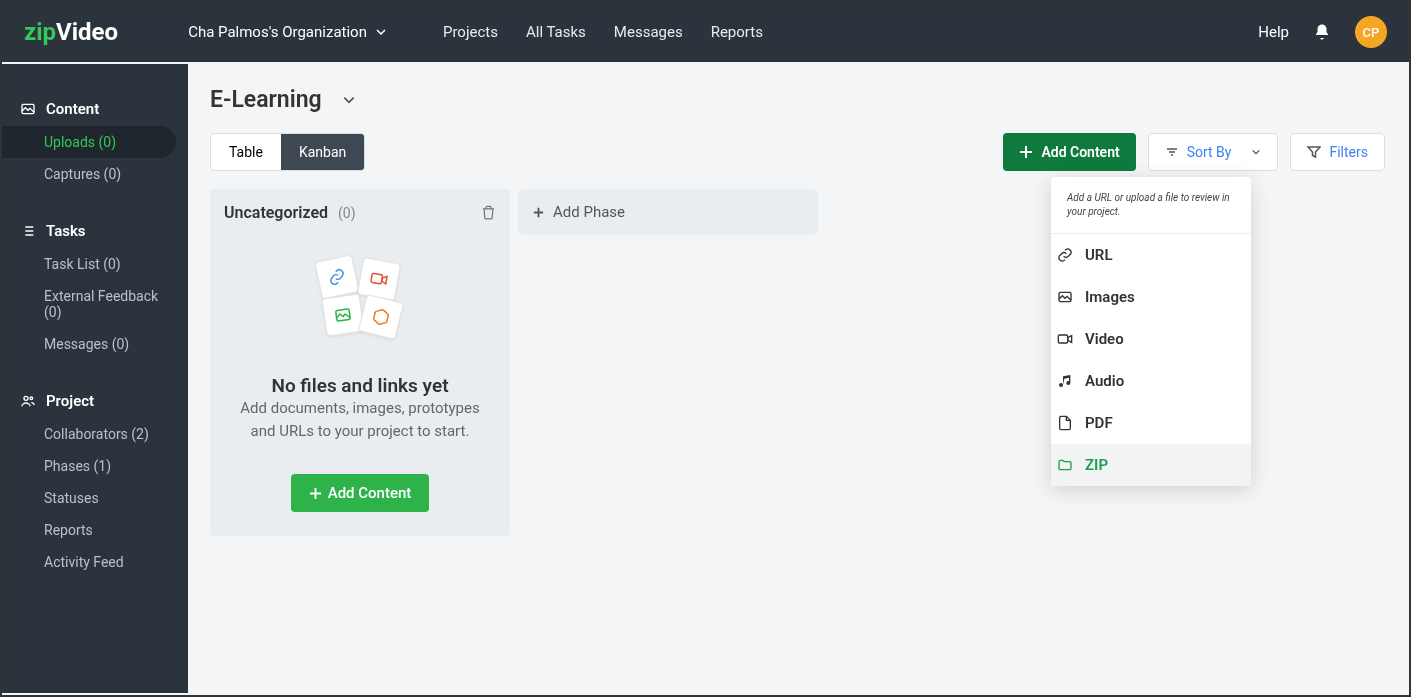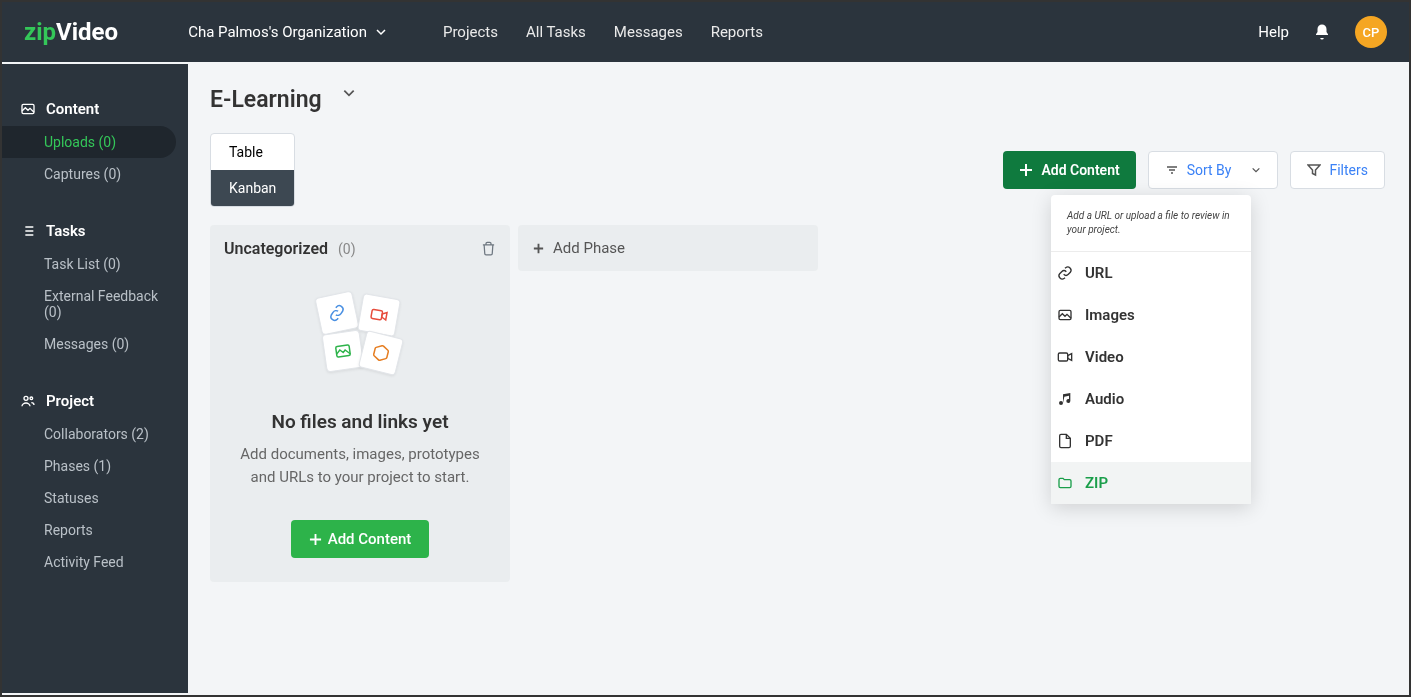--- a/index.html
+++ b/index.html
@@ -23,24 +23,24 @@
 
 .sidebar { position: absolute; left: 0; top: 62px; bottom: 2px; width: 186px; background: #2b343d; color: #b9c0c7; padding-top: 28px; }
 .side-section { margin-bottom: 24px; }
 .side-heading { display: flex; align-items: center; gap: 10px; padding: 8px 18px; font-size: 15px; color: #fff; font-weight: 600; }
 .side-item { padding: 8px 18px 8px 42px; font-size: 14px; color: #b9c0c7; cursor: pointer; }
 .side-item.active { background: #1f262d; color: #34c759; border-radius: 0 18px 18px 0; margin-right: 12px; }
 .side-icon { width: 16px; height: 16px; flex-shrink: 0; }
 
 
 .main { position: absolute; left: 186px; right: 2px; top: 62px; bottom: 2px; background: #f3f5f7; padding: 22px 22px; }
-.page-title { font-size: 23px; font-weight: 600; color: #333; display: flex; gap: 20px; margin-bottom: 20px; }
+.page-title { font-size: 23px; font-weight: 600; color: #333; display: flex; align-items: center; gap: 20px; margin-bottom: 20px; }
 
 .toolbar { display: flex; align-items: center; gap: 12px; margin-bottom: 18px; }
-.view-tabs { display: flex; border: 1px solid #d8dde3; border-radius: 4px; overflow: hidden; background: #fff; flex-direction: column; }
+.view-tabs { display: flex; border: 1px solid #d8dde3; border-radius: 4px; overflow: hidden; background: #fff; }
 .view-tab { padding: 10px 18px; font-size: 14px; cursor: pointer; }
 .view-tab.active { background: #3d4852; color: #fff; }
 .search-box { width: 300px; border: 1px solid #d8dde3; border-radius: 4px; background: #fff; height: 38px; display: flex; align-items: center; padding: 0 12px; position: relative; }
 .search-box input { border: none; outline: none; font-size: 15px; width: 100%; background: transparent; }
 .search-caret { position: absolute; right: 12px; color: #666; font-size: 10px; }
 
 .toolbar-right { margin-left: auto; display: flex; gap: 12px; position: relative; }
 .btn { height: 38px; border-radius: 4px; display: flex; align-items: center; gap: 8px; padding: 0 16px; font-size: 14px; cursor: pointer; border: 1px solid #d8dde3; background: #fff; }
 .btn-primary { background: #0f7a3e; color: #fff; border: none; font-weight: 600; }
 .btn-secondary { color: #3b82f6; }
@@ -50,21 +50,21 @@
 .column { width: 300px; background: #eaedef; border-radius: 4px; padding: 14px; }
 .column-header { display: flex; align-items: center; justify-content: space-between; margin-bottom: 14px; }
 .column-title { font-size: 16px; font-weight: 600; color: #333; }
 .column-count { color: #888; font-size: 14px; margin-left: 6px; font-weight: 400; }
 .trash { color: #6e7780; cursor: pointer; }
 .add-phase-col { width: 300px; background: #eaedef; border-radius: 4px; padding: 14px; height: 46px; display: flex; align-items: center; gap: 8px; color: #555; font-size: 15px; cursor: pointer; }
 
 .empty-card { background: transparent; text-align: center; padding: 20px 6px 10px; }
 .empty-illus { width: 100px; height: 90px; margin: 0 auto 28px; position: relative; }
 .card-file { position: absolute; width: 38px; height: 38px; background: #fff; border: 1px solid #e2e5e9; border-radius: 4px; display: flex; align-items: center; justify-content: center; box-shadow: 0 1px 3px rgba(0,0,0,0.08); }
-.empty-title { font-size: 19px; font-weight: 600; color: #333; margin-bottom: 10px; }
+.empty-title { font-size: 19px; font-weight: 600; color: #333; }
 .empty-desc { font-size: 15px; color: #666; line-height: 1.5; margin-bottom: 32px; }
 .btn-add-small { display: inline-flex; align-items: center; gap: 6px; background: #2db34a; color: #fff; padding: 10px 18px; border-radius: 4px; font-size: 15px; font-weight: 500; cursor: pointer; }
 
 
 .dropdown { position: absolute; top: 44px; right: 134px; width: 200px; background: #fff; border-radius: 4px; box-shadow: 0 4px 20px rgba(0,0,0,0.15); z-index: 10; }
 .dropdown-header { padding: 14px 16px; font-size: 10px; color: #444; font-style: italic; border-bottom: 1px solid #ececec; line-height: 1.4; }
 .dropdown-item { padding: 12px 6px; display: flex; align-items: center; gap: 12px; font-size: 15px; color: #333; cursor: pointer; font-weight: 600; }
 .dropdown-item.highlight { background: #f2f4f4; color: #1a9e4a; }
 .dd-icon { width: 16px; height: 16px; flex-shrink: 0; }
 

